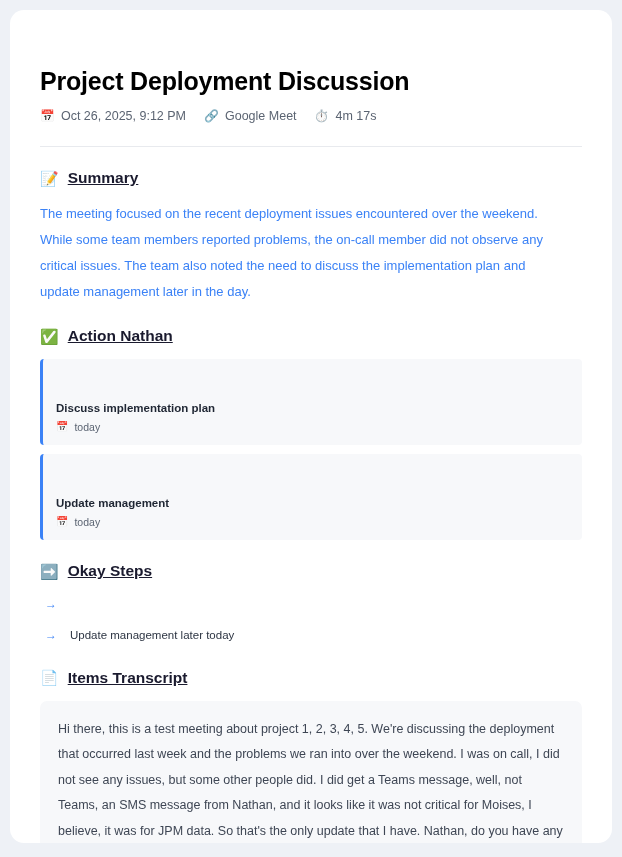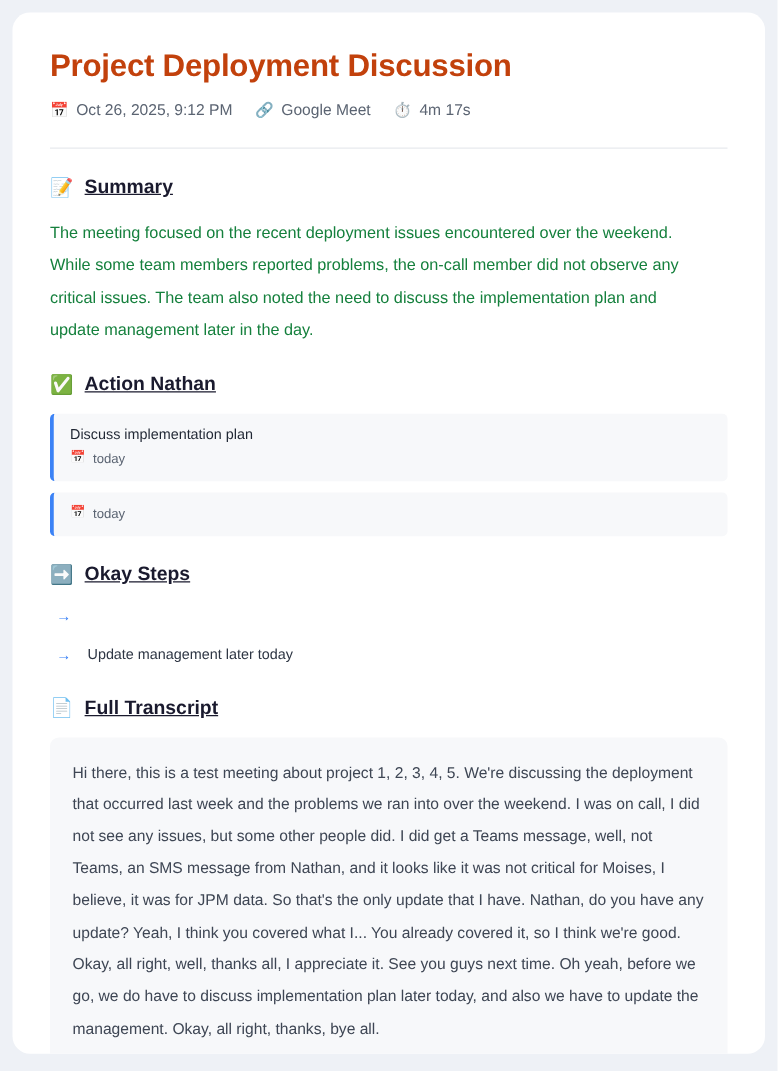--- a/index.html
+++ b/index.html
@@ -27,23 +27,24 @@
   }
 
   .card-inner {
     padding: 28px 30px 0 30px;
   }
 
   
   .page-title {
     font-size: 25px;
     font-weight: bold;
-    color: #c2410c;
+    color: #000000;
     letter-spacing: -0.2px;
     line-height: 1.2;
+    margin-top: 28px;
   }
 
   .meta-row {
     display: flex;
     align-items: center;
     gap: 18px;
     margin-top: 13px;
   }
 
   .meta-item {
@@ -77,38 +78,39 @@
   .section-title {
     font-size: 15.5px;
     font-weight: bold;
     color: #1a1a2e;
     text-decoration: underline;
   }
 
   .summary-text {
     font-size: 13px;
     line-height: 2.0;
-    color: #15803d;
+    color: #3b82f6;
     padding-right: 14px;
   }
 
   
   .action-card {
     background: #f7f8fa;
     border-left: 3px solid #3b82f6;
     border-radius: 4px;
     padding: 11px 14px 12px 13px;
     margin-bottom: 9px;
   }
 
   .action-title {
     font-size: 11.5px;
-    font-weight: normal;
+    font-weight: bold;
     color: #1f2633;
     margin-bottom: 7px;
+    margin-top: 32px;
   }
 
   .action-due {
     display: flex;
     align-items: center;
     gap: 6px;
     font-size: 10.5px;
     color: #5b6472;
   }
 
@@ -180,20 +182,21 @@
 
       <div class="action-card">
         <div class="action-title">Discuss implementation plan</div>
         <div class="action-due">
           <span class="due-icon">📅</span>
           <span>today</span>
         </div>
       </div>
 
       <div class="action-card">
+        <div class="action-title">Update management</div>
         <div class="action-due">
           <span class="due-icon">📅</span>
           <span>today</span>
         </div>
       </div>
     </div>
 
     <div class="section">
       <div class="section-head">
         <span class="section-emoji">➡️</span>
@@ -206,19 +209,19 @@
         <li class="next-item">
           <span class="next-arrow">→</span>
           <span>Update management later today</span>
         </li>
       </ul>
     </div>
 
     <div class="section">
       <div class="section-head">
         <span class="section-emoji">📄</span>
-        <span class="section-title">Full Transcript</span>
+        <span class="section-title">Items Transcript</span>
       </div>
       <div class="transcript-box">Hi there, this is a test meeting about project 1, 2, 3, 4, 5. We're discussing the deployment that occurred last week and the problems we ran into over the weekend. I was on call, I did not see any issues, but some other people did. I did get a Teams message, well, not Teams, an SMS message from Nathan, and it looks like it was not critical for Moises, I believe, it was for JPM data. So that's the only update that I have. Nathan, do you have any update? Yeah, I think you covered what I... You already covered it, so I think we're good. Okay, all right, well, thanks all, I appreciate it. See you guys next time. Oh yeah, before we go, we do have to discuss implementation plan later today, and also we have to update the management. Okay, all right, thanks, bye all.</div>
     </div>
 
   </div>
 </div>
 
 </body></html>

